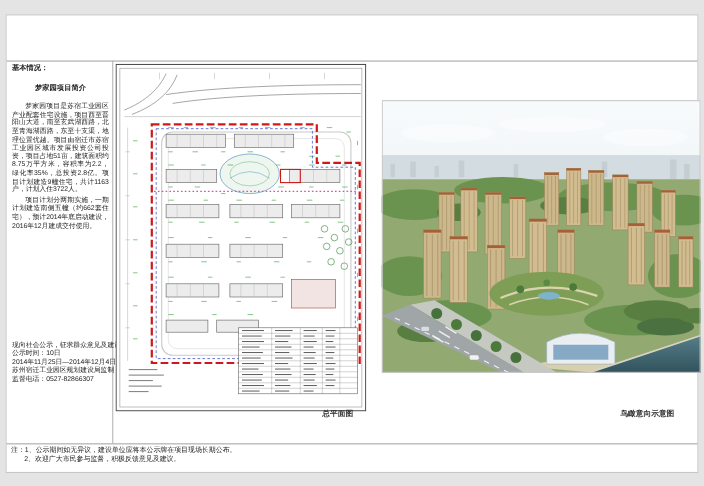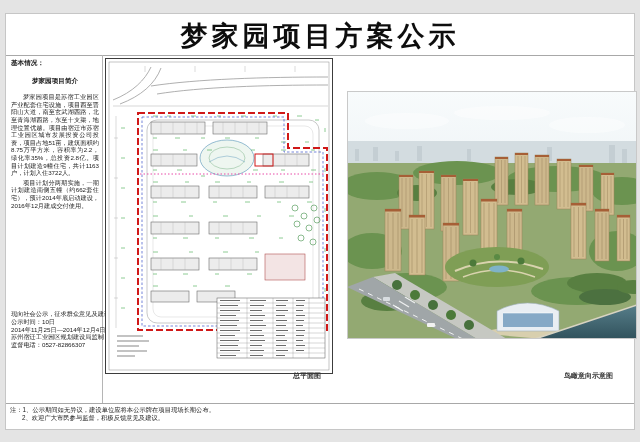--- a/index.html
+++ b/index.html
@@ -47,21 +47,20 @@
   }
   .footnotes{position:absolute;left:4px;top:392px;font-size:6.3px;line-height:7.6px;color:#222;}
   .footnotes .n2{padding-left:12px;}
 </style>
 </head>
 <body>
 
 <div class="page">
   <div class="poster">
 
-    <div class="title">梦家园项目方案公示</div>
     <div class="hr-title"></div>
     <div class="vr-left"></div>
     <div class="hr-foot"></div>
 
     <div class="leftcol">
       <div class="heading">基本情况：</div>
       <div class="subtitle">梦家园项目简介</div>
       <p>梦家园项目是苏宿工业园区产业配套住宅设施，项目西至晋阳山大道，南至玄武湖西路，北至青海湖西路，东至十支渠，地理位置优越。项目由宿迁市苏宿工业园区城市发展投资公司投资，项目占地51亩，建筑面积约8.75万平方米，容积率为2.2，绿化率35%，总投资2.8亿。项目计划建造9幢住宅，共计1163户，计划入住3722人。</p>
       <p>项目计划分两期实施，一期计划建造南侧五幢（约662套住宅），预计2014年底启动建设，2016年12月建成交付使用。</p>
     </div>

